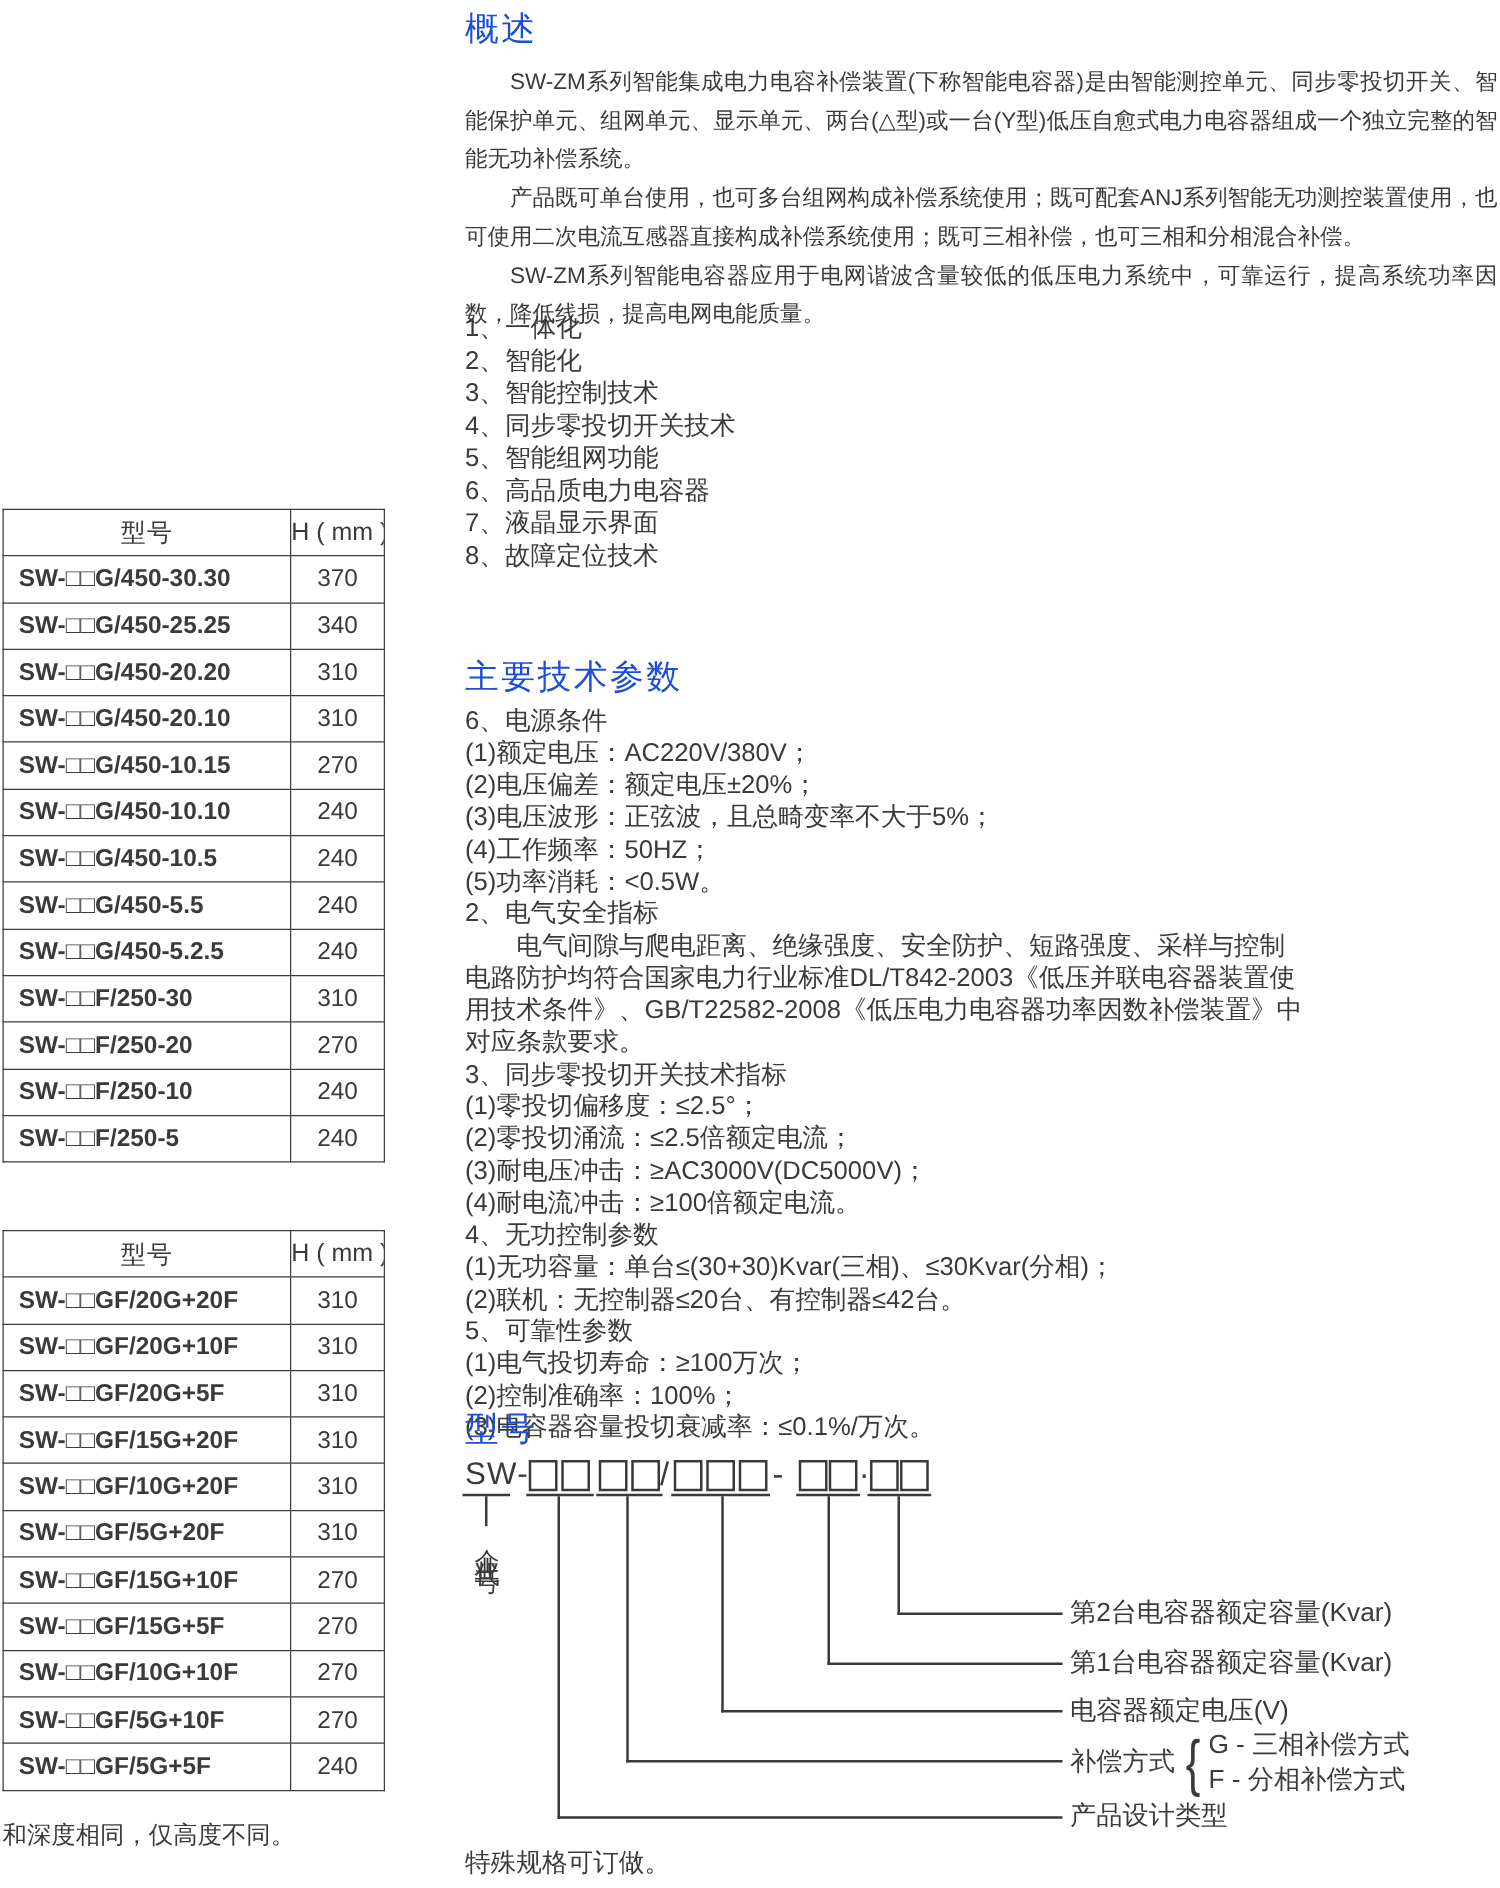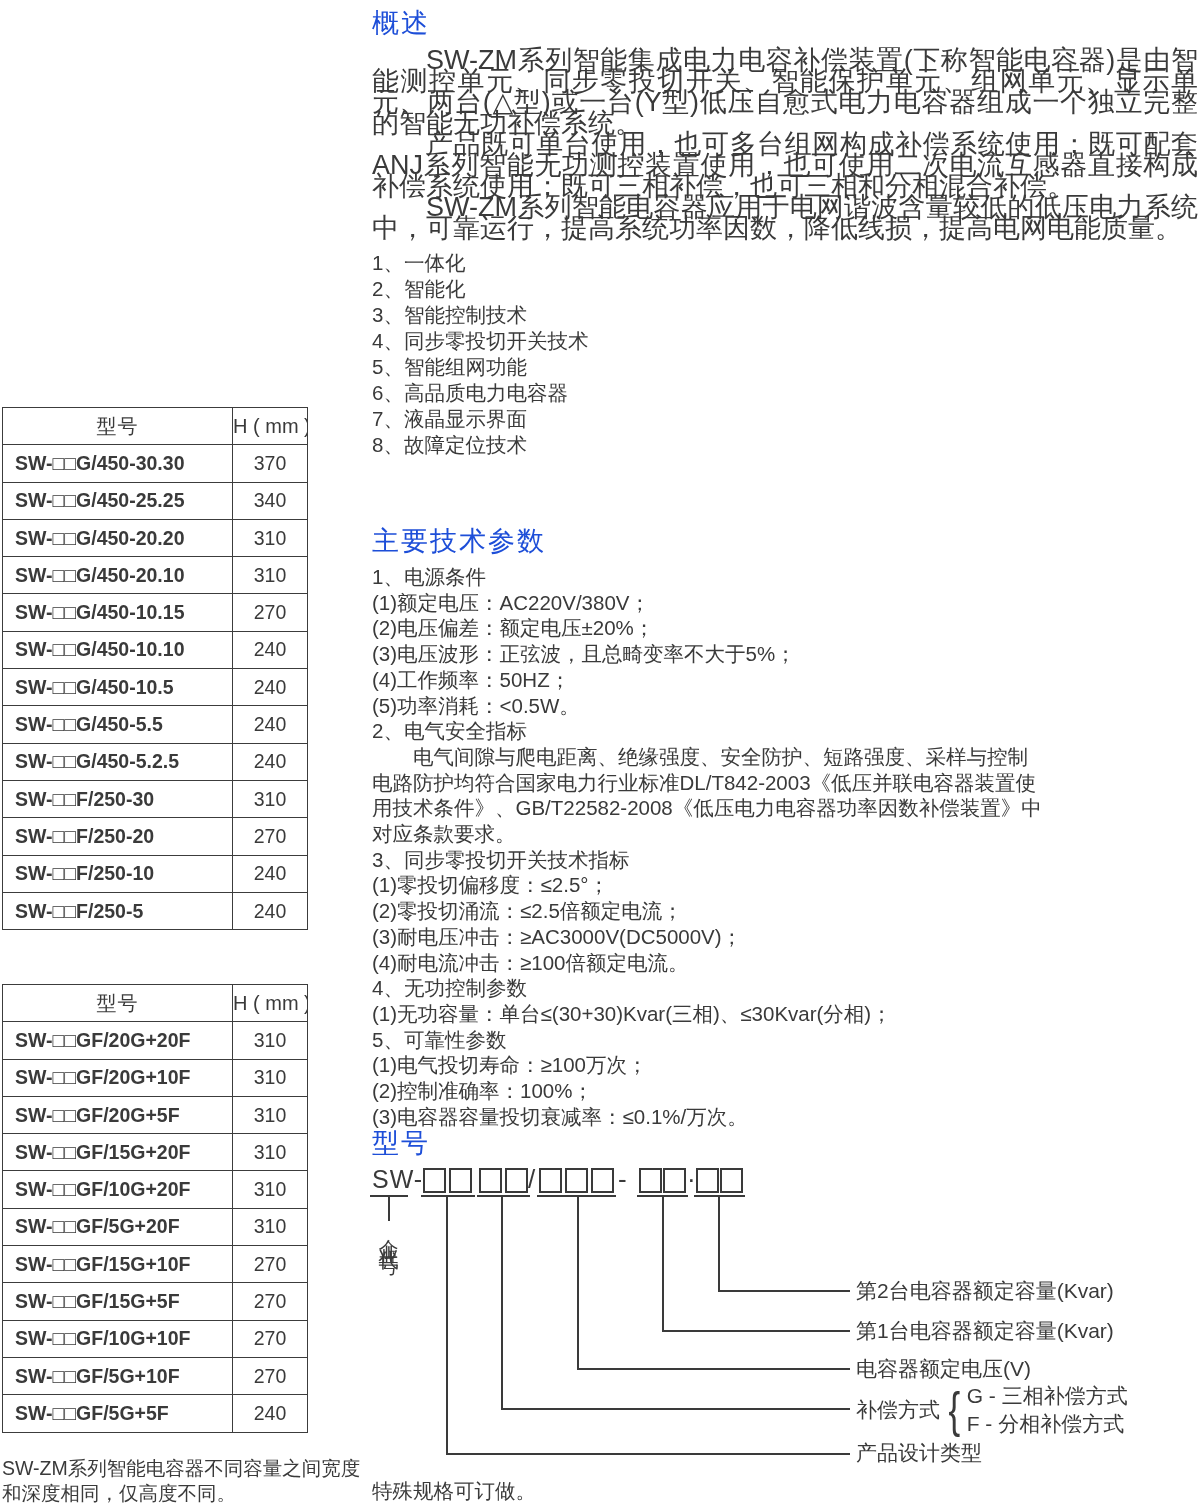--- a/index.html
+++ b/index.html
@@ -44,21 +44,21 @@
   #table2{ left:2px; top:984px;}
   #left-note{
     position:absolute; left:2px; top:1456px; width:372px;
     font-size:19.5px;
   }
   #left-note .ln{ line-height:25px;}
   
   .right-sec{ position:absolute; left:372px; width:826px;}
   #sec-overview{ top:6px;}
   #sec-overview p{
-    margin:0; font-size:27px; line-height:21px;
+    margin:0; font-size:18px; line-height:31px;
     text-indent:2em; text-align:justify;
   }
   #sec-features{ top:250px;}
   #sec-features .ln{ font-size:20.5px; line-height:26px;}
   #sec-tech{ top:524px;}
   #sec-tech .red-heading{ margin-bottom:6px;}
   #sec-tech .ln{ font-size:20.5px; line-height:25.7px; white-space:normal; text-align:justify;}
   #sec-tech .ln.indent{ padding-left:41px;}
   #sec-model{ top:1126px;}
   #special-note{
@@ -209,21 +209,20 @@
         <td>270</td>
       </tr>
       <tr>
         <td>SW-□□GF/5G+5F</td>
         <td>240</td>
       </tr>
     </tbody>
 </table>
 
 <div id="left-note">
-    <div class="ln">SW-ZM系列智能电容器不同容量之间宽度</div>
     <div class="ln">和深度相同，仅高度不同。</div>
   </div>
 
 <div class="right-sec" id="sec-overview">
   <h2 class="red-heading">概述</h2>
   <p>SW-ZM系列智能集成电力电容补偿装置(下称智能电容器)是由智能测控单元、同步零投切开关、智能保护单元、组网单元、显示单元、两台(△型)或一台(Y型)低压自愈式电力电容器组成一个独立完整的智能无功补偿系统。</p>
   <p>产品既可单台使用，也可多台组网构成补偿系统使用；既可配套ANJ系列智能无功测控装置使用，也可使用二次电流互感器直接构成补偿系统使用；既可三相补偿，也可三相和分相混合补偿。</p>
   <p>SW-ZM系列智能电容器应用于电网谐波含量较低的低压电力系统中，可靠运行，提高系统功率因数，降低线损，提高电网电能质量。</p>
 </div>
 
@@ -236,38 +235,39 @@
       <div class="ln">5、智能组网功能</div>
       <div class="ln">6、高品质电力电容器</div>
       <div class="ln">7、液晶显示界面</div>
       <div class="ln">8、故障定位技术</div>
     </div>
 </div>
 
 <div class="right-sec" id="sec-tech">
   <h2 class="red-heading">主要技术参数</h2>
   <div>
-      <div class="ln">1、电源条件</div>
+      <div class="ln">6、电源条件</div>
       <div class="ln">(1)额定电压：AC220V/380V；</div>
       <div class="ln">(2)电压偏差：额定电压±20%；</div>
       <div class="ln">(3)电压波形：正弦波，且总畸变率不大于5%；</div>
       <div class="ln">(4)工作频率：50HZ；</div>
       <div class="ln">(5)功率消耗：&lt;0.5W。</div>
       <div class="ln">2、电气安全指标</div>
       <div class="ln indent">电气间隙与爬电距离、绝缘强度、安全防护、短路强度、采样与控制</div>
       <div class="ln">电路防护均符合国家电力行业标准DL/T842-2003《低压并联电容器装置使</div>
       <div class="ln">用技术条件》、GB/T22582-2008《低压电力电容器功率因数补偿装置》中</div>
       <div class="ln">对应条款要求。</div>
       <div class="ln">3、同步零投切开关技术指标</div>
       <div class="ln">(1)零投切偏移度：≤2.5°；</div>
       <div class="ln">(2)零投切涌流：≤2.5倍额定电流；</div>
       <div class="ln">(3)耐电压冲击：≥AC3000V(DC5000V)；</div>
       <div class="ln">(4)耐电流冲击：≥100倍额定电流。</div>
       <div class="ln">4、无功控制参数</div>
       <div class="ln">(1)无功容量：单台≤(30+30)Kvar(三相)、≤30Kvar(分相)；</div>
+      <div class="ln">(2)联机：无控制器≤20台、有控制器≤42台。</div>
       <div class="ln">5、可靠性参数</div>
       <div class="ln">(1)电气投切寿命：≥100万次；</div>
       <div class="ln">(2)控制准确率：100%；</div>
       <div class="ln">(3)电容器容量投切衰减率：≤0.1%/万次。</div>
     </div>
 </div>
 
 <div class="right-sec" id="sec-model">
   <h2 class="red-heading">型号</h2>
 </div>

